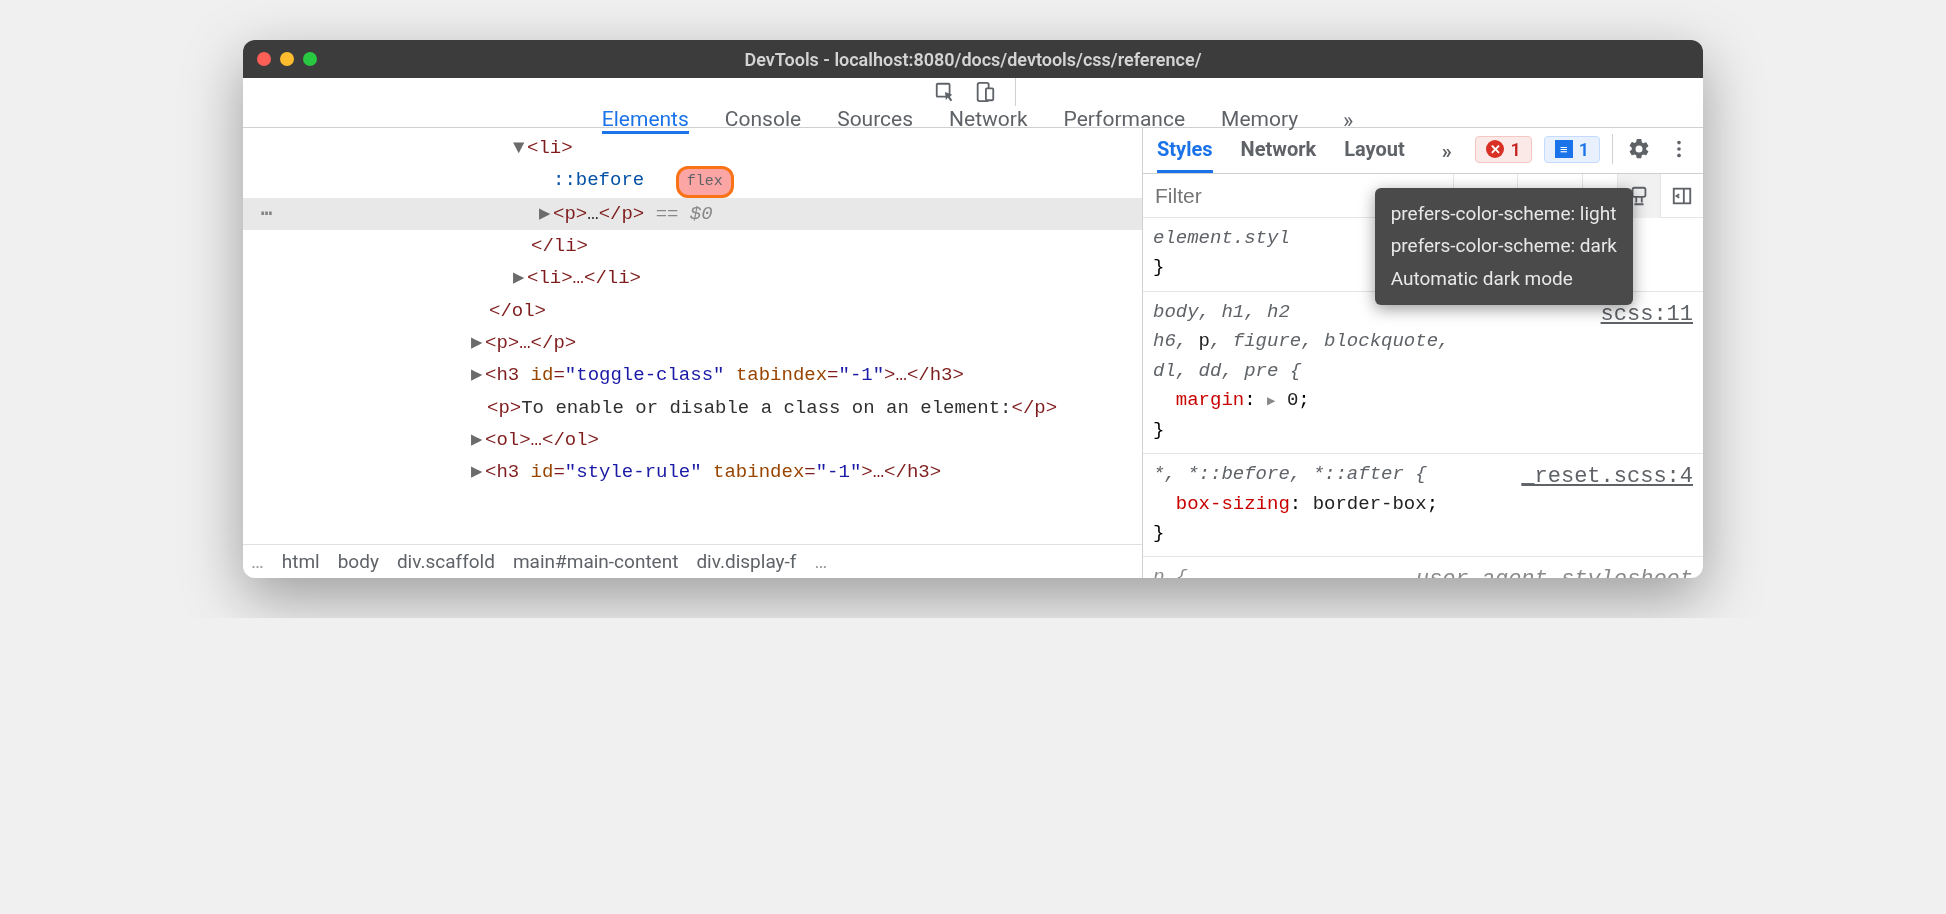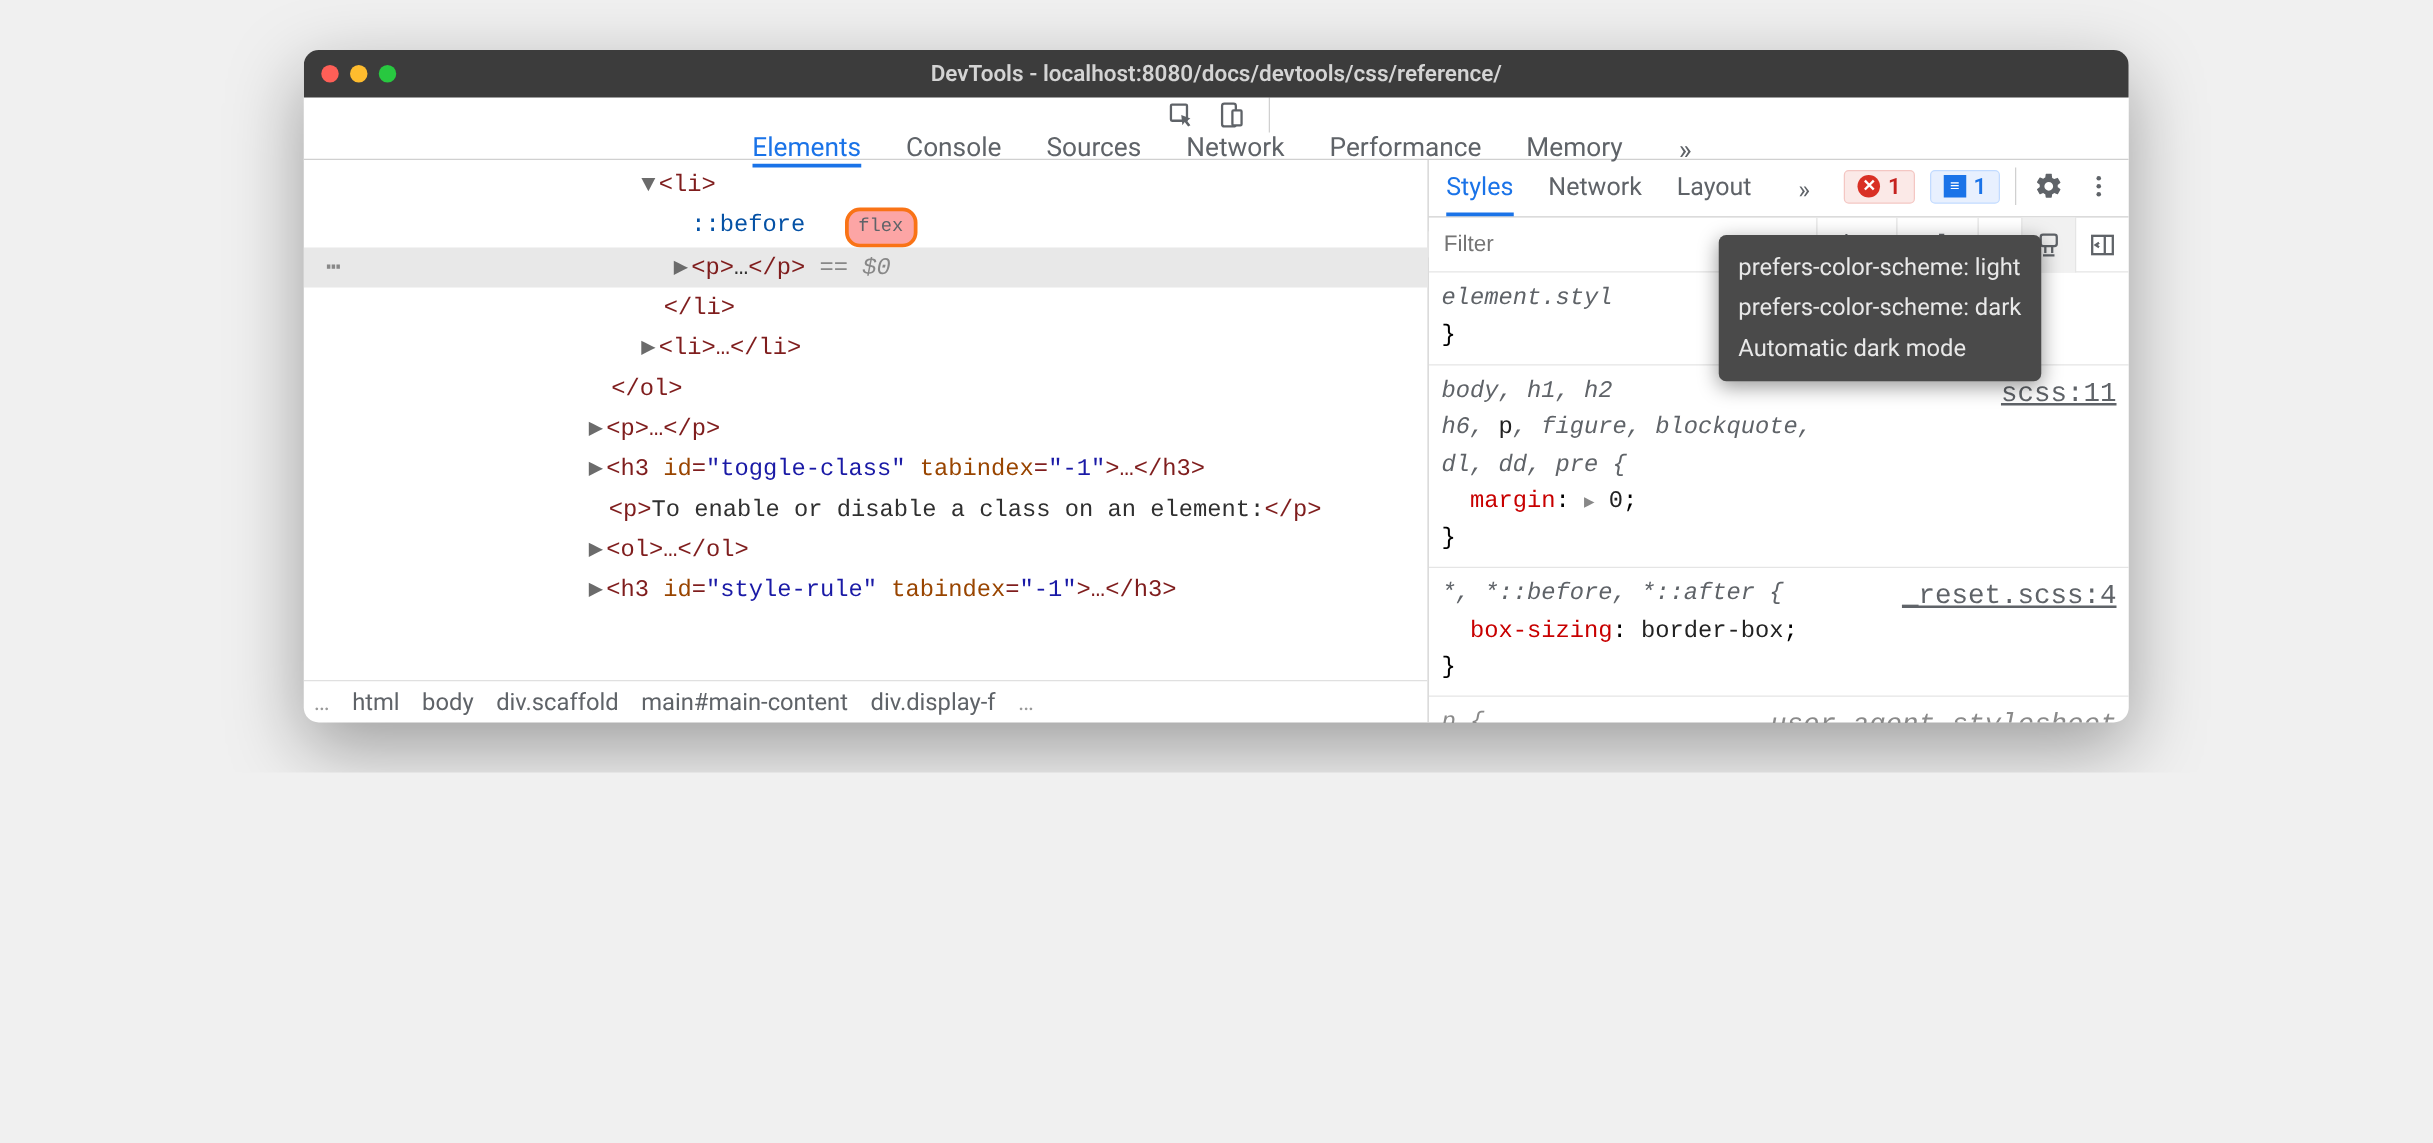--- a/index.html
+++ b/index.html
@@ -69,26 +69,26 @@
 .attr-val { color: #1a1aa6; }
 .text-dark { color: #303030; }
 .selzero { color: #888; font-style: italic; }
 .chip { display:inline-block; border:3px solid #f97316; border-radius:12px; padding:0 8px; font-size:15px; background:#fca5a5; color:#5f6368; margin-left:20px;}
 
 .crumbs { border-top: 1px solid #e0e0e0; height: 34px; display:flex; align-items:center; font-size:19px; color:#5f6368; padding: 0 8px; gap:18px; overflow:hidden;}
 .crumbs span { cursor:pointer; white-space:nowrap; }
 .crumbs .ell { color:#999; }
 
 .styles-panel { width: 560px; display:flex; flex-direction:column; position:relative;}
-.styles-tabs { display:flex; align-items:center; height: 46px; border-bottom:1px solid #d0d0d0; padding:0 14px; gap:28px;}
+.styles-tabs { display:flex; align-items:center; height: 46px; border-bottom:1px solid #d0d0d0; padding:0 14px; gap:28px;font-weight:bold;}
 .styles-tab { color:#5f6368; font-size:20px; cursor:pointer; height:100%; display:flex; align-items:center; border-bottom:3px solid transparent;}
 .styles-tab.active { color:#1a73e8; border-bottom-color:#1a73e8; }
 
 .filterbar { display:flex; align-items:center; height:44px; border-bottom:1px solid #e5e5e5; }
-.filterbar input { border:none; outline:none; font-size:18px; padding:0 12px; flex:1; color:#6d28d9; }
+.filterbar input { border:none; outline:none; font-size:21px; padding:0 12px; flex:1; color:#6d28d9; }
 .filterbar-right { display:flex; align-items:center; gap:0; font-family:Menlo,Monaco,monospace; color:#5f6368; font-size:18px;}
 .fb-btn { padding:0 10px; cursor:pointer; height:44px; display:flex; align-items:center; border-left:1px solid #e5e5e5;}
 .fb-btn.icon { background:#f1f1f1; }
 
 .rules { flex:1; overflow:auto; font-family:Menlo,Monaco,"Courier New",monospace; font-size:19px; line-height:1.55;}
 .rule { border-bottom:1px solid #e5e5e5; padding:6px 10px 8px 10px; position:relative;}
 .selector { color:#5f6368;font-style:italic; }
 .sel-strong { color:#222; }
 .prop { color:#c80000; }
 .val { color:#222; }

